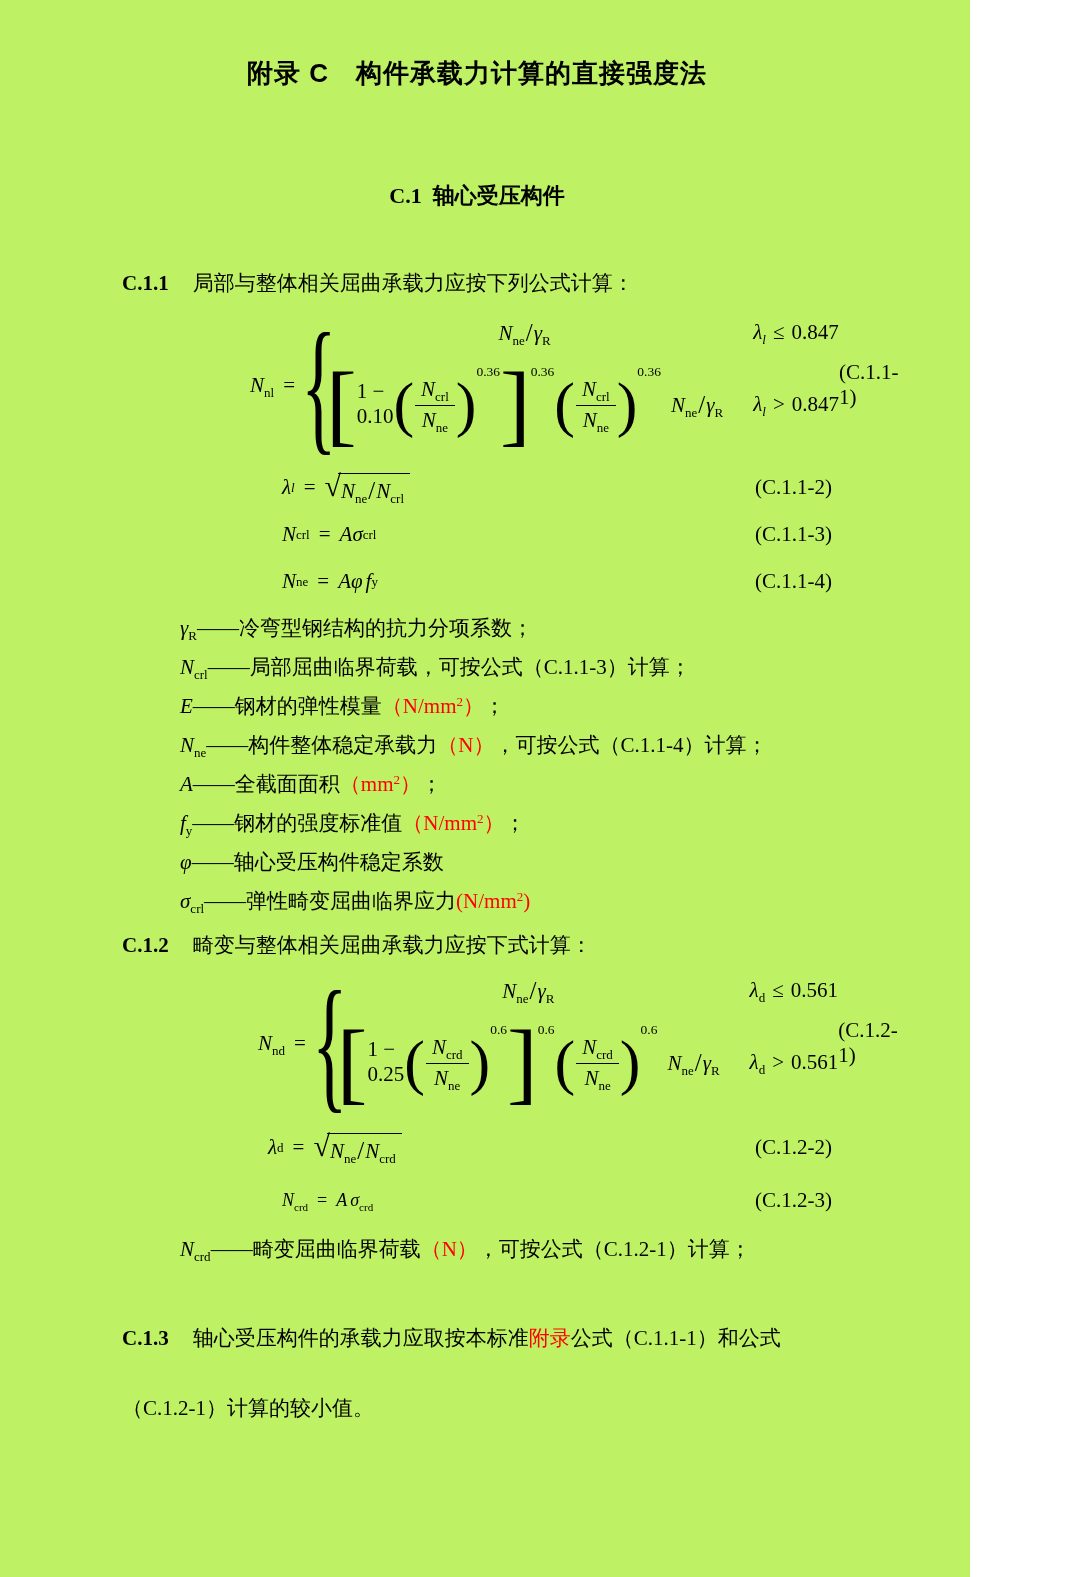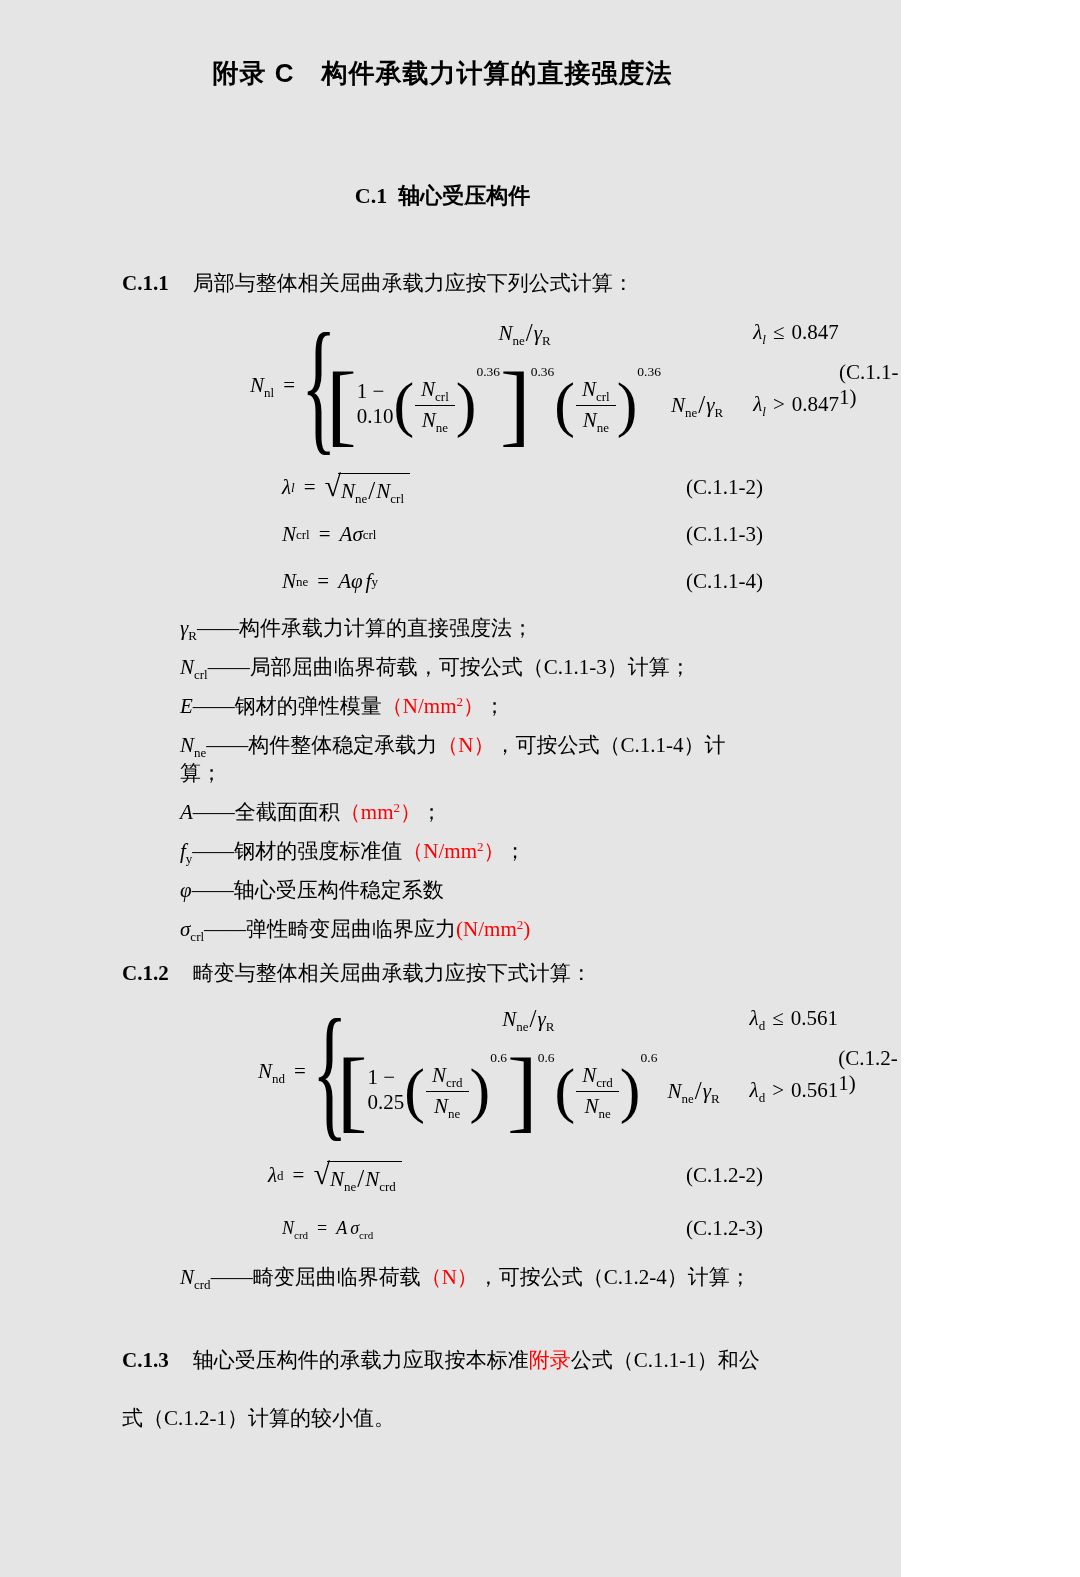--- a/index.html
+++ b/index.html
@@ -1,18 +1,18 @@
 <!DOCTYPE html>
 <html><head>
 <meta charset="utf-8">
 <style>
   * { box-sizing: border-box; margin: 0; padding: 0; }
   html,body { background:#ffffff; }
   .page {
-    position: relative; width: 901px; height: 1577px; background: #e5e5e5;
+    position: relative; width: 970px; height: 1577px; background: #bef264;
     color: #000; font-family: "Liberation Serif", "DejaVu Serif", serif;
     font-size: 21px; padding: 50px 138px 20px 122px; overflow: hidden;
   }
   h1.title {
     font-family: "Liberation Sans", "DejaVu Sans", sans-serif;
     font-weight: 700; font-size: 26px; text-align: center;
     white-space: pre-wrap; letter-spacing: 1px; margin-top: 6px;
   }
   h2.section {
     font-weight: 700; font-size: 22px; text-align: center;
@@ -52,21 +52,21 @@
   .radicand { border-top: 1.6px solid #000; padding: 2px 6px 0 3px; margin-top: 2px; white-space: nowrap; }
   .small-eq { font-size: 18px; }
   .small-eq sub { font-size: 11px; }
   
   .deflist { margin-top: 20px; }
   .def-item { padding-left: 58px; margin-bottom: 11px; line-height: 28px; }
   .def-item.first { padding-left: 0; }
   .deflist.wide .def-item { margin-bottom: 25px; }
   .red { color: #ff0000; text-align: center; }
   sup.ssup { font-size: 13px; vertical-align: 7px; line-height: 0; }
-  p.c13 { line-height: 58px; margin-top: 40px; }
+  p.c13 { line-height: 70px; margin-top: 40px; }
   .mt1 { margin-top: 12px; } .mt2 { margin-top: 18px; } .mt3 { margin-top: 22px; }
   .mtc12 { margin-top: 16px; } .mteq5 { margin-top: 10px; }
 </style>
 </head>
 <body>
 
 <div class="page">
 
   <h1 class="title">附录 C　构件承载力计算的直接强度法</h1>
   <h2 class="section">C.1  轴心受压构件</h2>
@@ -131,21 +131,21 @@
       <sub>ne</sub>
       <span class="mn eqs">=</span>
     <i>A</i>
       <i>φ</i>
       <i style="margin-left:3px">f</i>
       <sub>y</sub>
     <span class="eqlabel">(C.1.1-4)</span>
   </div>
 
   <div class="deflist">
-    <div class="def-item"><i>γ</i><sub>R</sub><span>——构件承载力计算的直接强度法；</span></div>
+    <div class="def-item"><i>γ</i><sub>R</sub><span>——冷弯型钢结构的抗力分项系数；</span></div>
     <div class="def-item"><i>N</i><sub>crl</sub><span>——局部屈曲临界荷载，可按公式（C.1.1-3）计算；</span></div>
     <div class="def-item"><i>E</i><sub></sub><span>——钢材的弹性模量</span><span class="red">（N/mm</span><sup class="ssup red">2</sup><span class="red">）</span><span>；</span></div>
     <div class="def-item"><i>N</i><sub>ne</sub><span>——构件整体稳定承载力</span><span class="red">（N）</span><span>，可按公式（C.1.1-4）计算；</span></div>
     <div class="def-item"><i>A</i><sub></sub><span>——全截面面积</span><span class="red">（mm</span><sup class="ssup red">2</sup><span class="red">）</span><span>；</span></div>
     <div class="def-item"><i>f</i><sub>y</sub><span>——钢材的强度标准值</span><span class="red">（N/mm</span><sup class="ssup red">2</sup><span class="red">）</span><span>；</span></div>
     <div class="def-item"><i>φ</i><sub></sub><span>——轴心受压构件稳定系数</span></div>
     <div class="def-item"><i>σ</i><sub>crl</sub><span>——弹性畸变屈曲临界应力</span><span class="red">(N/mm</span><sup class="ssup red">2</sup><span class="red">)</span></div>
   </div>
 
   <p class="clause mtc12" style="margin-top:16px"><b>C.1.2</b><span>畸变与整体相关屈曲承载力应按下式计算：</span></p>
@@ -192,18 +192,18 @@
       </span>
     <span class="eqlabel">(C.1.2-2)</span>
   </div>
 
   <div class="eqline" style="margin-top:24px;padding-left:160px">
     <span class="small-eq"><i>N</i><sub>crd</sub><span class="mn eqs">=</span><i>A</i><i style="margin-left:3px">σ</i><sub>crd</sub></span>
     <span class="eqlabel">(C.1.2-3)</span>
   </div>
 
   <div class="deflist wide" style="margin-top:22px">
-    <div class="def-item"><i>N</i><sub>crd</sub><span>——畸变屈曲临界荷载</span><span class="red">（N）</span><span>，可按公式（C.1.2-4）计算；</span></div>
+    <div class="def-item"><i>N</i><sub>crd</sub><span>——畸变屈曲临界荷载</span><span class="red">（N）</span><span>，可按公式（C.1.2-1）计算；</span></div>
   </div>
 
   <p class="clause c13"><b>C.1.3</b><span>轴心受压构件的承载力应取按本标准</span><span class="red">附录</span><span>公式（C.1.1-1）和公式（C.1.2-1）计算的较小值。</span></p>
 
 </div>
 
 </body></html>

